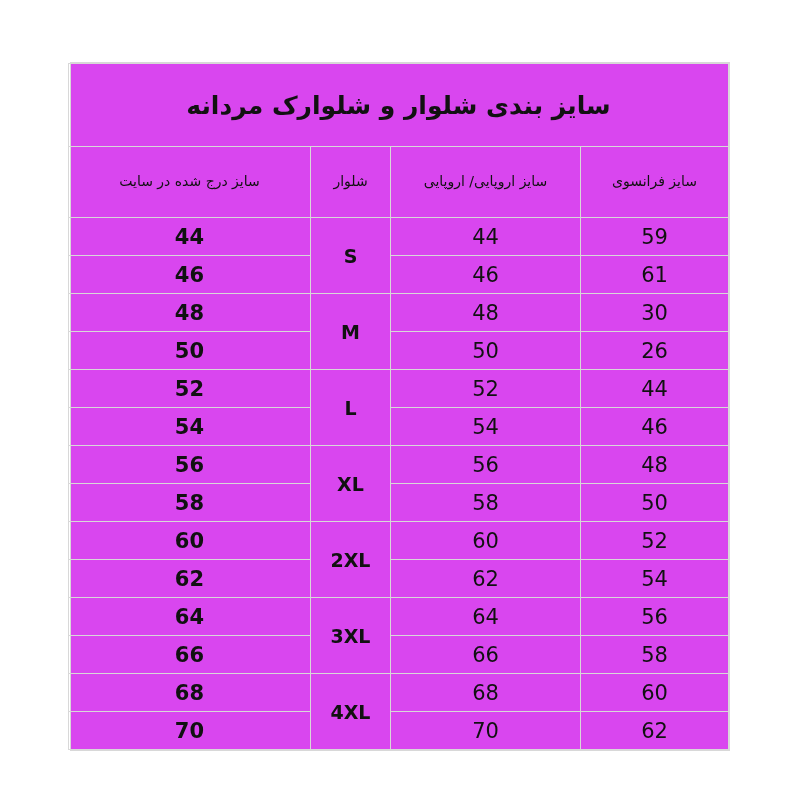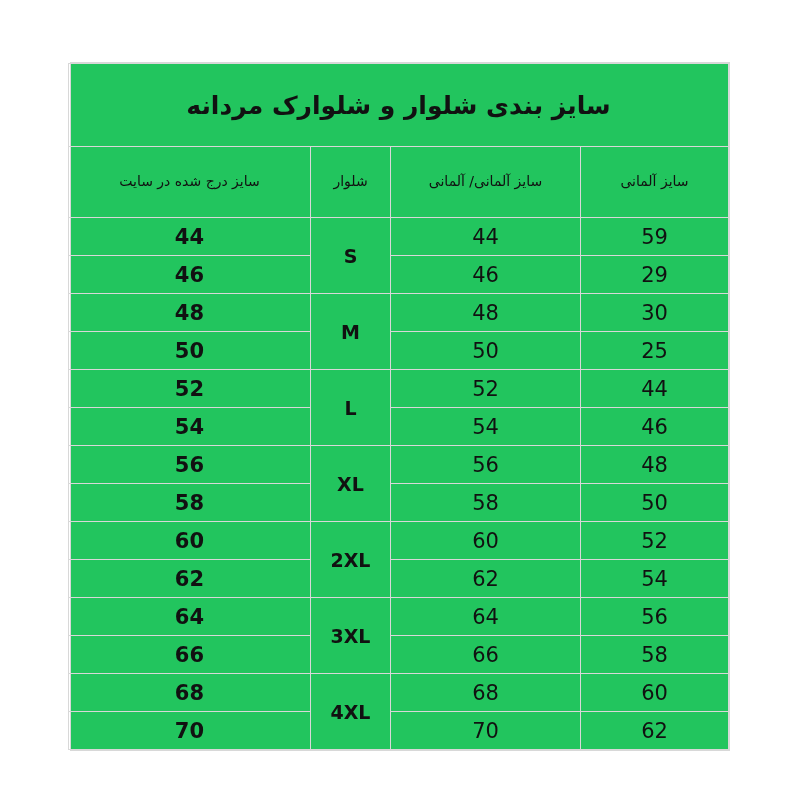--- a/index.html
+++ b/index.html
@@ -15,21 +15,21 @@
     width: 800px;
     height: 800px;
     background: #ffffff;
     box-sizing: border-box;
   }
   .table-wrap {
     position: absolute;
     left: 70px;
     top: 62px;
     width: 660px;
-    background: #22c55e;
+    background: #d946ef;
     border: 1px solid #d8d8d8;
     box-sizing: border-box;
   }
   table.size-table {
     width: 100%;
     border-collapse: collapse;
     table-layout: fixed;
     direction: rtl;
   }
   table.size-table td,
@@ -87,46 +87,46 @@
         <col class="c-fr">
         <col class="c-euro">
         <col class="c-mark">
         <col class="c-site">
       </colgroup>
       <thead>
         <tr>
           <th class="title-cell" colspan="4">سایز بندی شلوار و شلوارک مردانه</th>
         </tr>
         <tr>
-          <th class="head-cell">سایز آلمانی</th>
-          <th class="head-cell">سایز آلمانی/ آلمانی</th>
+          <th class="head-cell">سایز فرانسوی</th>
+          <th class="head-cell">سایز اروپایی/ اروپایی</th>
           <th class="head-cell">شلوار</th>
           <th class="head-cell">سایز درج شده در سایت</th>
         </tr>
       </thead>
       <tbody id="table-body">
           <tr class="row-h">
             <td class="num-cell">59</td>
             <td class="num-cell">44</td>
             <td class="mark-cell" rowspan="2">S</td>
             <td class="site-cell">44</td>
           </tr>
           <tr class="row-h">
-            <td class="num-cell">29</td>
+            <td class="num-cell">61</td>
             <td class="num-cell">46</td>
             <td class="site-cell">46</td>
           </tr>
           <tr class="row-h">
             <td class="num-cell">30</td>
             <td class="num-cell">48</td>
             <td class="mark-cell" rowspan="2">M</td>
             <td class="site-cell">48</td>
           </tr>
           <tr class="row-h">
-            <td class="num-cell">25</td>
+            <td class="num-cell">26</td>
             <td class="num-cell">50</td>
             <td class="site-cell">50</td>
           </tr>
           <tr class="row-h">
             <td class="num-cell">44</td>
             <td class="num-cell">52</td>
             <td class="mark-cell" rowspan="2">L</td>
             <td class="site-cell">52</td>
           </tr>
           <tr class="row-h">

